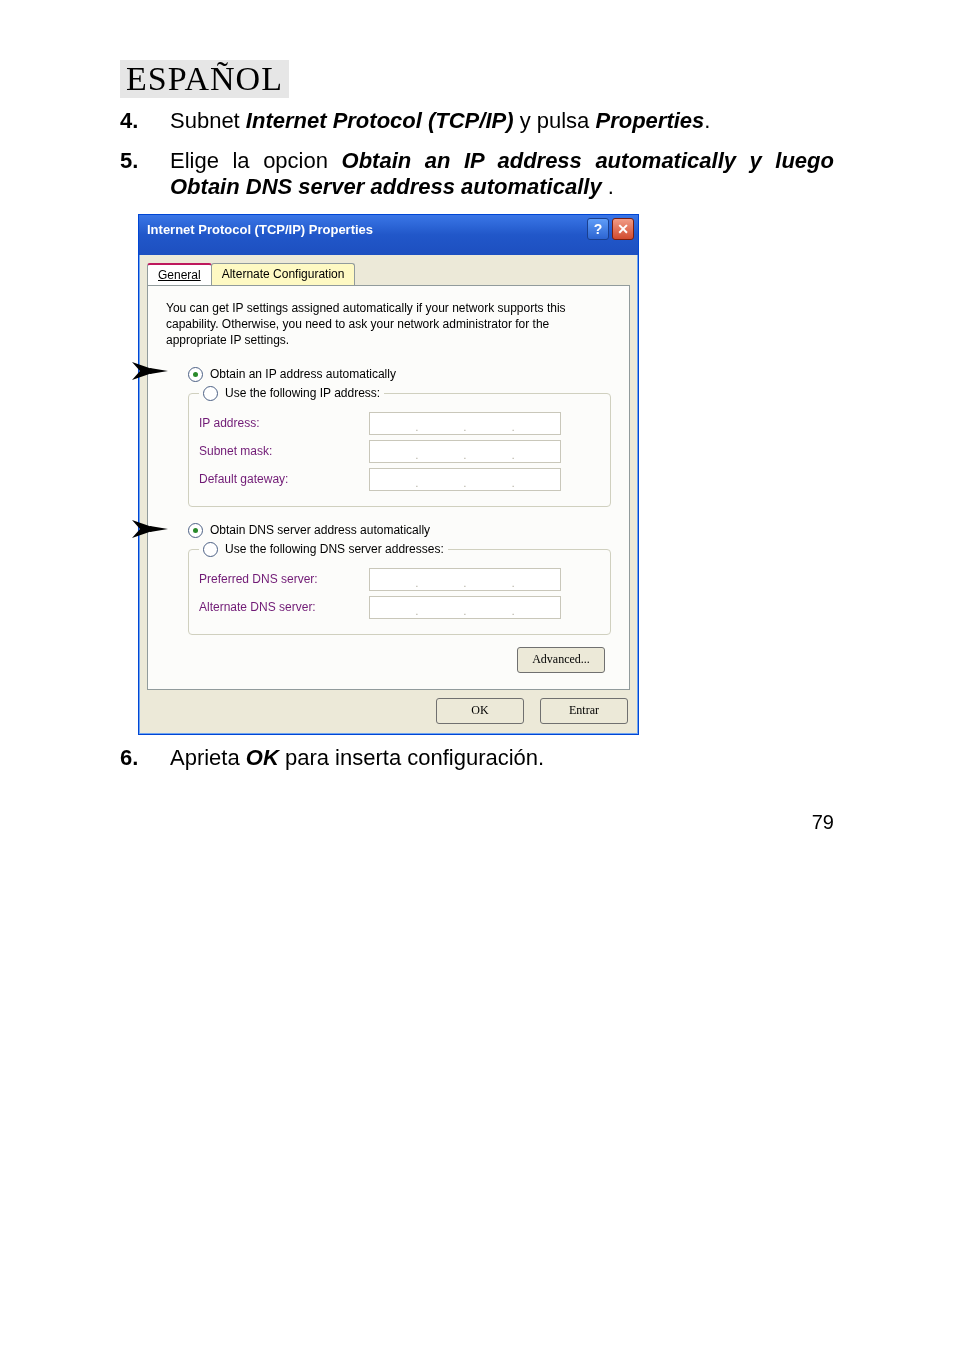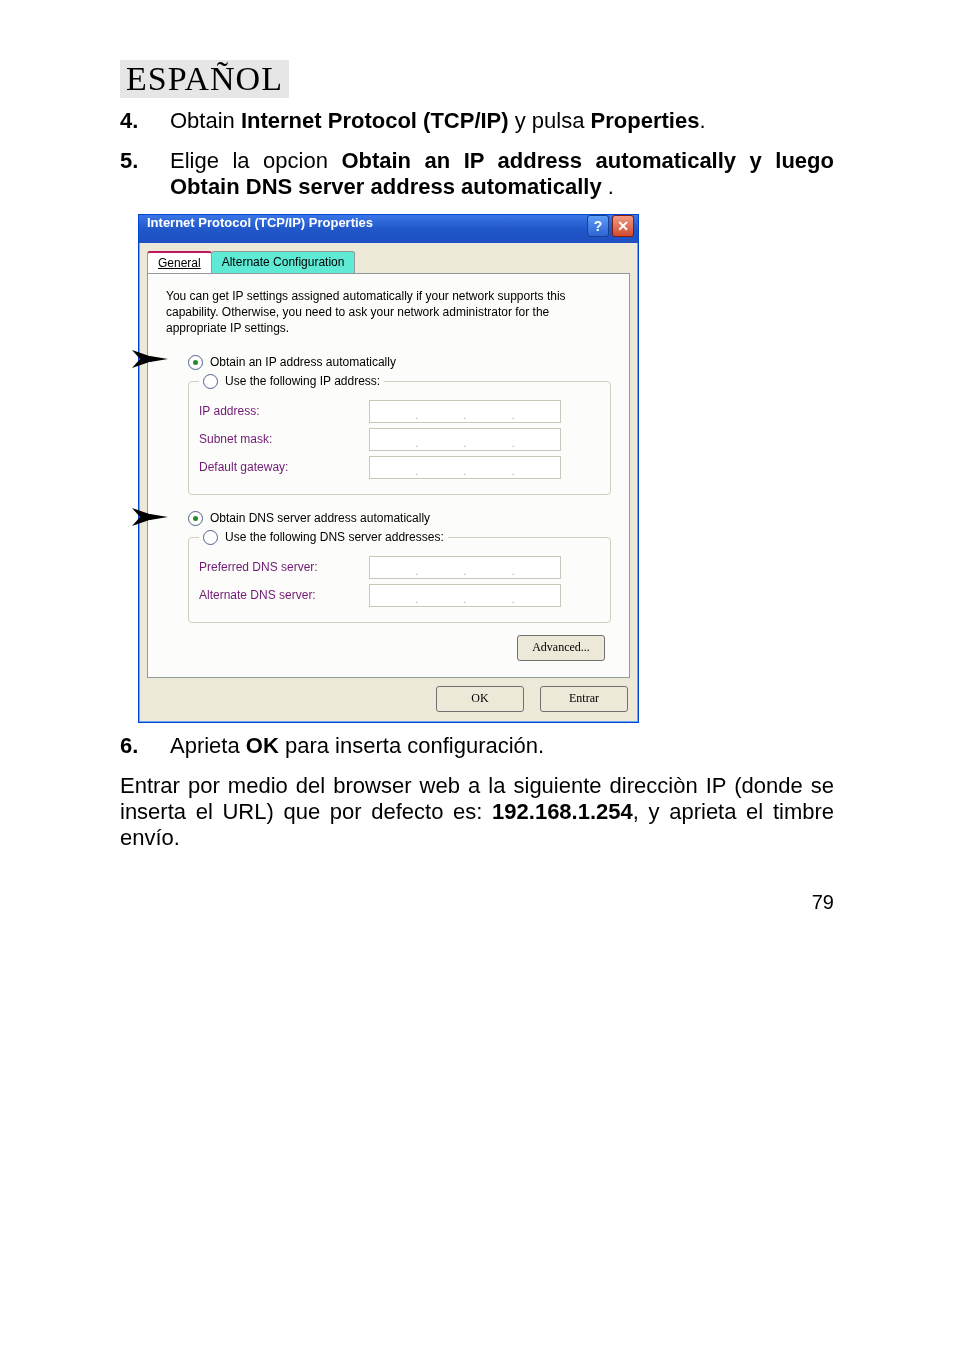--- a/index.html
+++ b/index.html
@@ -42,40 +42,40 @@
     font-size: 22px;
     text-align: justify;
     margin-bottom: 14px;
     display: flex;
   }
   ol.steps li .num {
     flex: 0 0 50px;
     font-weight: bold;
   }
   ol.steps li .txt { flex:1; }
-  .b { font-weight: bold; }
+  .b { font-weight: bold; font-style: italic; }
 
   
   .dialog-wrap { margin: 6px 0 10px 18px; }
   .dialog {
     width: 499px;
     border: 1px solid #0046d5;
     box-shadow: 0 0 0 1px #6fa4f0 inset;
     background: #ece9d8;
     font-family: Tahoma, sans-serif;
     font-size: 12px;
     color: #000;
   }
   .titlebar {
     background: linear-gradient(to bottom, #3a76e6 0%, #2157c9 50%, #1d4fc0 100%);
     color: #fff;
     display: flex;
-    align-items: flex-start;
+    align-items: center;
     height: 28px;
-    padding: 0 4px 0 8px;
+    padding: 0 4px 12px 8px;
   }
   .titlebar .title {
     flex: 1;
     font-weight: bold;
     font-size: 13px;
   }
   .titlebar .win-btn {
     width: 20px;
     height: 20px;
     margin-left: 3px;
@@ -101,21 +101,21 @@
   .tabs {
     padding: 8px 8px 0 8px;
     display:flex;
   }
   .tab {
     border:1px solid #919b9c;
     border-bottom:none;
     border-top-left-radius:3px;
     border-top-right-radius:3px;
     padding: 3px 10px;
-    background:#5eead4;
+    background:#fef9c3;
     font-size:12px;
     margin-right:-1px;
   }
   .tab.active {
     background:#ffffff;
     position:relative;
     z-index:2;
     border-top:2px solid #be185d;
     text-decoration:underline;
   }
@@ -204,21 +204,21 @@
 <div class="page">
 
   <div class="top-row">
     <div class="lang-label">ESPAÑOL</div>
   </div>
 
   <ol class="steps">
     <li>
       <span class="num">4.</span>
       <span class="txt">
-        <span>Obtain </span><span class="b">Internet Protocol (TCP/IP)</span><span> y pulsa  </span><span class="b">Properties</span><span>.</span>
+        <span>Subnet </span><span class="b">Internet Protocol (TCP/IP)</span><span> y pulsa  </span><span class="b">Properties</span><span>.</span>
       </span>
     </li>
     <li>
       <span class="num">5.</span>
       <span class="txt">
         <span>Elige la opcion </span><span class="b">Obtain an IP address automatically y luego Obtain DNS server address automatically </span><span>.</span>
       </span>
     </li>
   </ol>
 
@@ -327,19 +327,16 @@
 
   <ol class="steps">
     <li>
       <span class="num">6.</span>
       <span class="txt">
         <span>Aprieta  </span><span class="b">OK</span><span> para inserta configuración.</span>
       </span>
     </li>
   </ol>
 
-  <div class="section-body">
-    <span>Entrar por medio del browser web a la siguiente direcciòn IP (donde se inserta el URL) que por defecto es: </span><span class="b">192.168.1.254</span><span>, y aprieta el timbre  envío.</span>
-  </div>
 
   <div class="pagenum">79</div>
 
 </div>
 
 </body></html>

